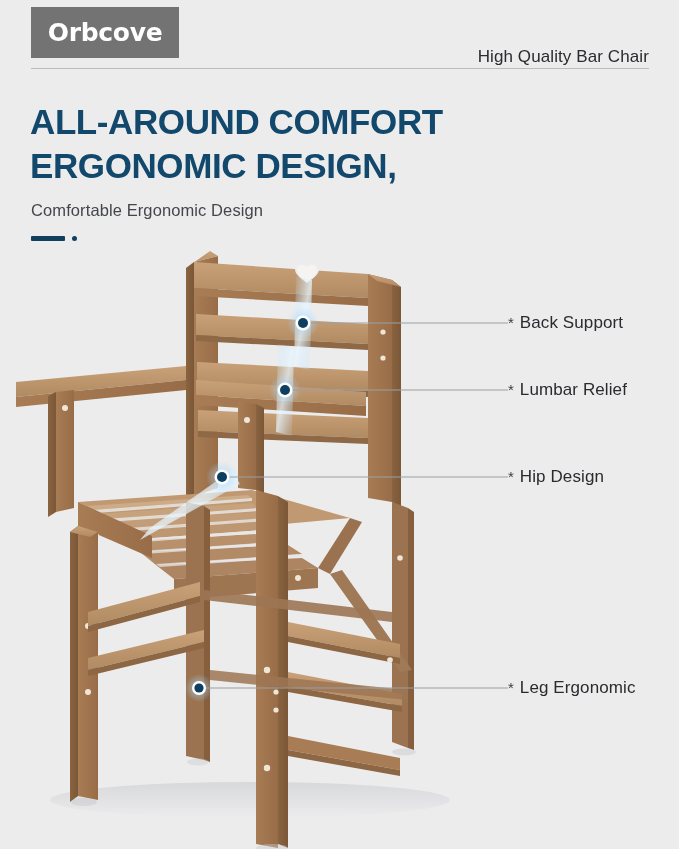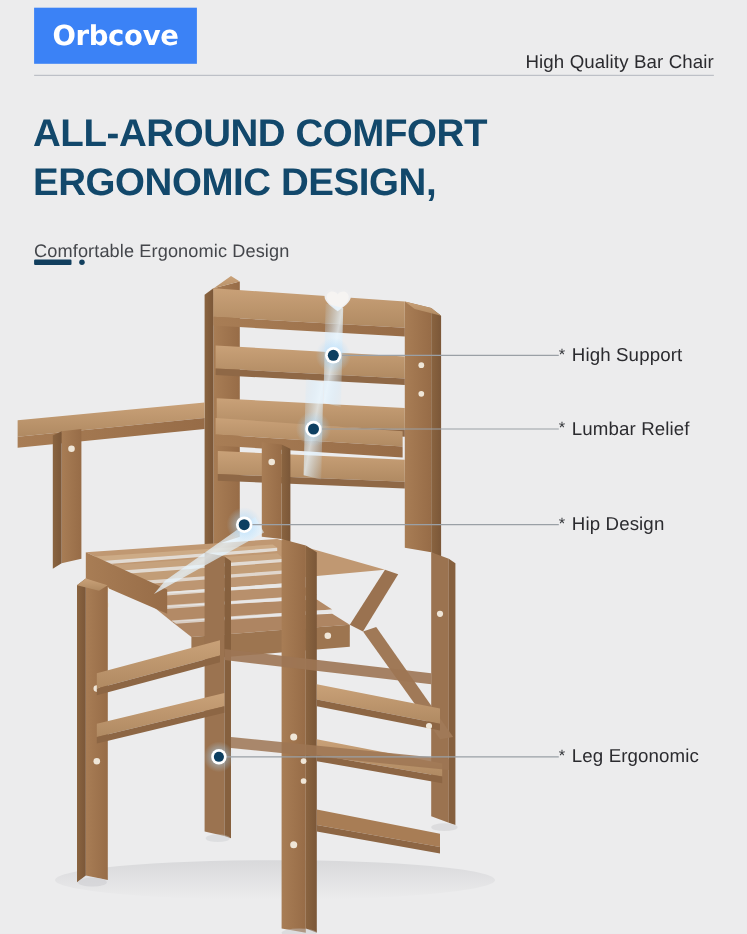--- a/index.html
+++ b/index.html
@@ -8,21 +8,21 @@
     background:#ececed;
     font-family:"Liberation Sans",sans-serif;
     overflow:hidden;position:relative;
   }
   .page{position:absolute;inset:0;}
 
   
   .header{position:absolute;left:0;top:0;width:679px;height:72px;}
   .logo-box{
     position:absolute;left:31px;top:7px;width:148px;height:51px;
-    background:#3b82f6;display:flex;align-items:center;justify-content:center;
+    background:#737373;display:flex;align-items:center;justify-content:center;
   }
   .logo-text{
     color:#ffffff;font-size:25px;font-weight:bold;letter-spacing:-0.3px;
     font-family:"DejaVu Sans",sans-serif;
   }
   .header-title{
     position:absolute;right:30px;top:19px;
     font-size:17px;color:#2b2b2f;letter-spacing:0.1px;margin-top:28px;
   }
   .header-rule{
@@ -30,21 +30,21 @@
   }
 
   
   .title{
     position:absolute;left:30px;top:100px;width:620px;
     color:#12486b;font-weight:bold;font-size:35px;line-height:44px;
     letter-spacing:-0.4px;
   }
   .subtitle{
     position:absolute;left:31px;top:201px;
-    font-size:16.5px;color:#44464b;letter-spacing:0.1px;margin-top:19px;
+    font-size:16.5px;color:#44464b;letter-spacing:0.1px;
   }
   .accent{position:absolute;left:31px;top:236px;width:48px;height:5px;}
   .accent-bar{position:absolute;left:0;top:0;width:34px;height:5px;background:#123f5e;border-radius:1px;}
   .accent-dot{position:absolute;left:41px;top:0;width:5px;height:5px;background:#123f5e;border-radius:50%;}
 
   
   .art{position:absolute;left:0;top:240px;width:679px;height:609px;}
   .art svg{display:block;}
 
   
@@ -278,21 +278,21 @@
         <line x1="199" y1="448" x2="508" y2="448" stroke="#9aa0a6" stroke-width="1.1"></line>
         <circle cx="199" cy="448" r="7" fill="#ffffff"></circle>
         <circle cx="199" cy="448" r="4.6" fill="#0d3f61"></circle>
       </g>
     </g>
   </svg>
   </div>
 
   <div class="callout" id="co0">
     <span class="star">*</span>
-    <span class="clabel">High Support</span>
+    <span class="clabel">Back Support</span>
   </div>
   <div class="callout" id="co1">
     <span class="star">*</span>
     <span class="clabel">Lumbar Relief</span>
   </div>
   <div class="callout" id="co2">
     <span class="star">*</span>
     <span class="clabel">Hip Design</span>
   </div>
   <div class="callout" id="co3">

